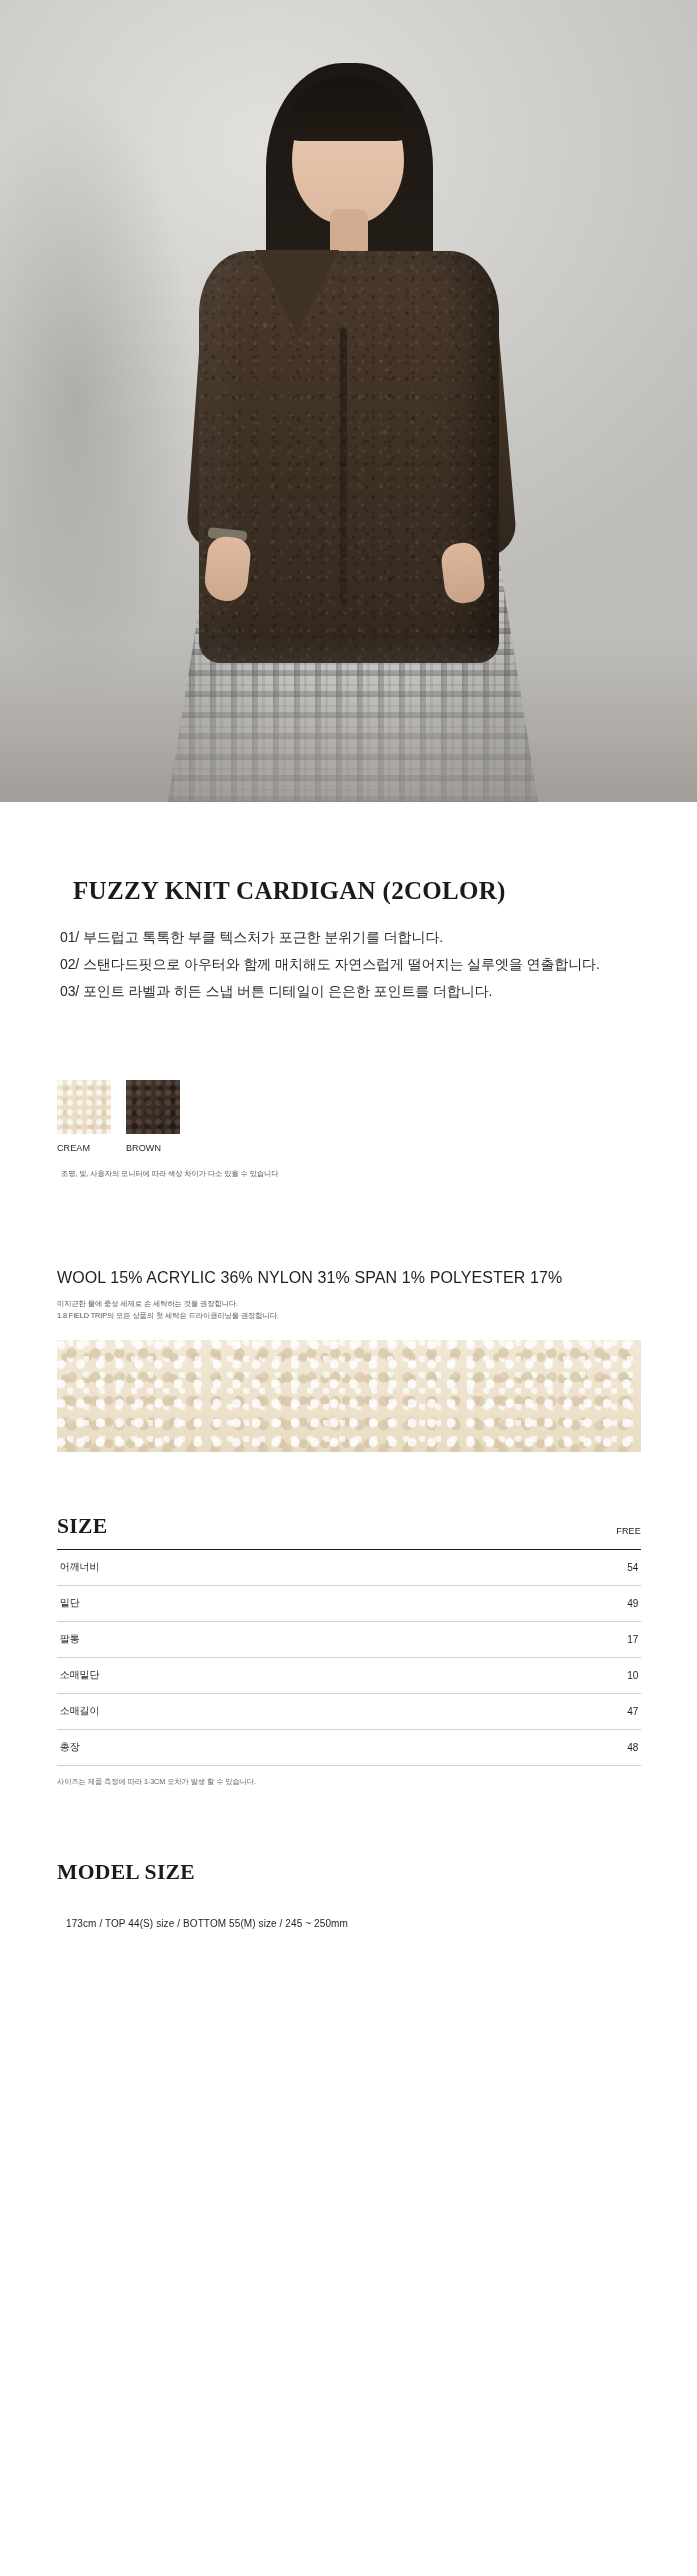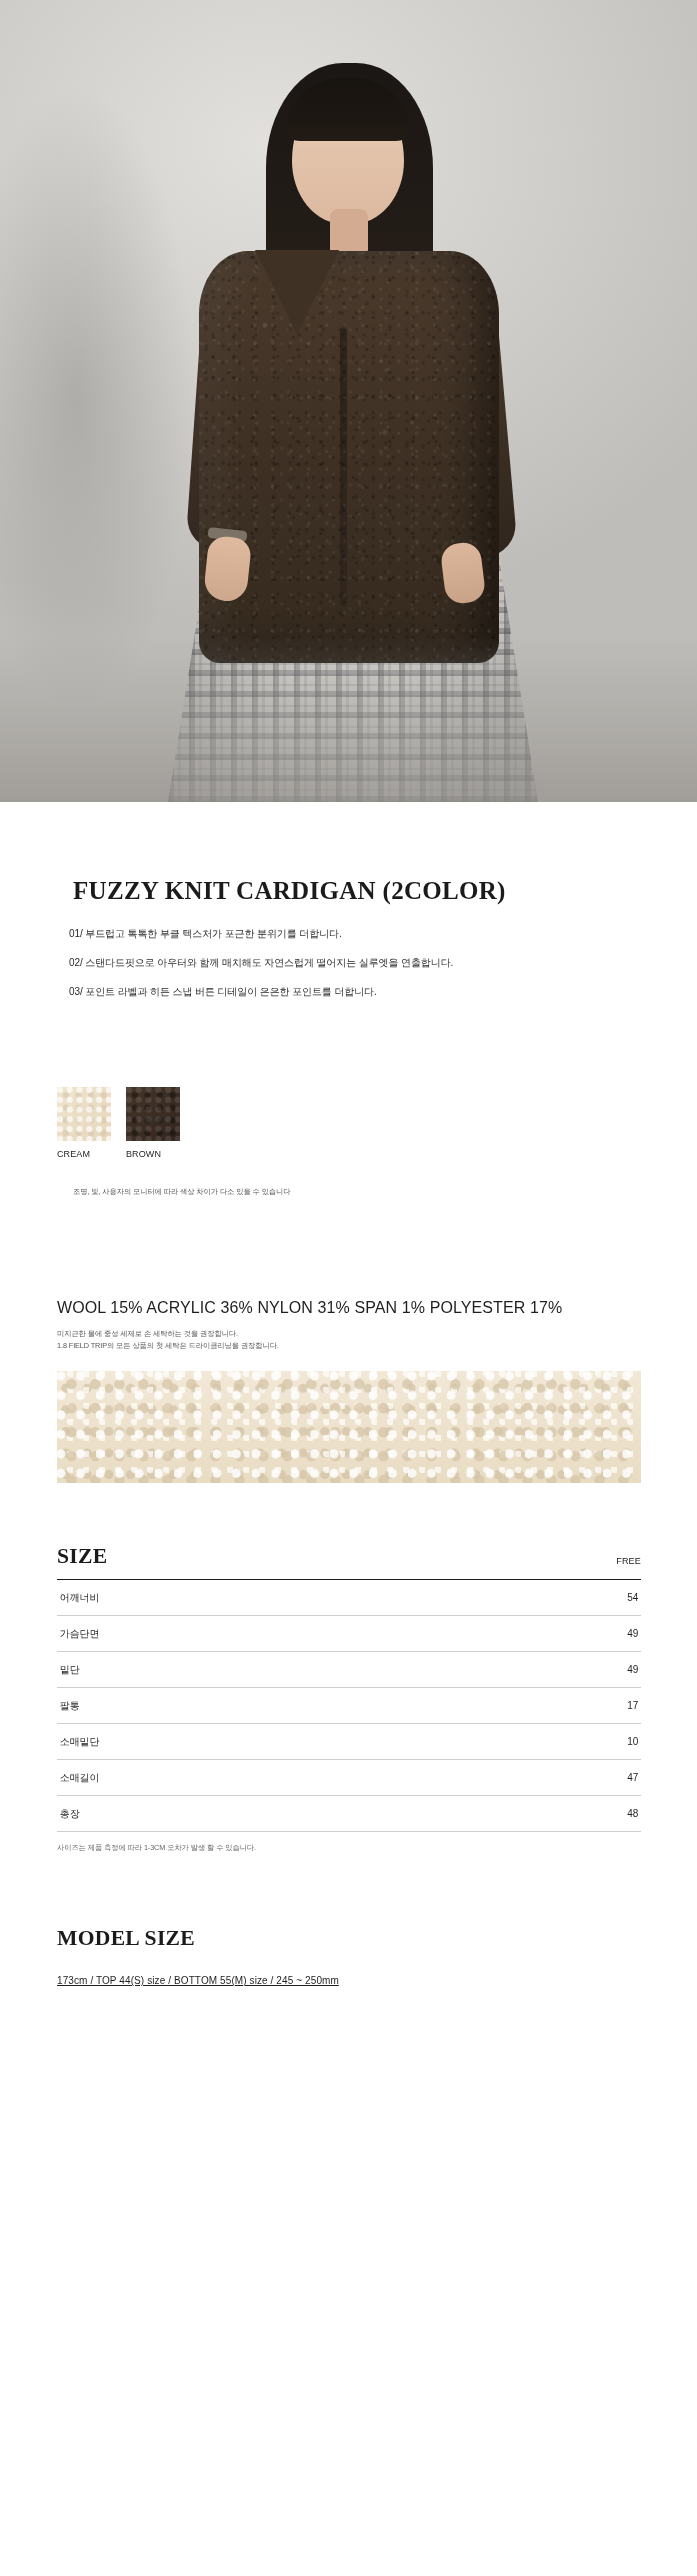--- a/index.html
+++ b/index.html
@@ -232,23 +232,23 @@
   h1.title {
     font-family: "Liberation Serif", serif;
     font-size: 25px;
     font-weight: bold;
     letter-spacing: 0.3px;
     line-height: 1.28;
     margin: 0 0 18px 16px;
     color: #1b1b1b;
   }
   .desc-list p {
-    font-size: 10px;
+    font-size: 14px;
     line-height: 1.72;
-    margin: 12px;
+    margin: 3px;
     color: #2a2a2a;
     letter-spacing: -0.1px;
   }
 
   h2.section-head {
     font-family: "Liberation Serif", serif;
     font-size: 21.6px;
     font-weight: bold;
     letter-spacing: 0.3px;
     margin: 0;
@@ -291,21 +291,21 @@
     margin-top: 8.4px;
     font-size: 9px;
     letter-spacing: 0.1px;
     color: #1f1f1f;
   }
   .note-small {
     font-size: 7.3px;
     color: #555;
     letter-spacing: -0.1px;
     line-height: 1.6;
-    margin: 16px;
+    margin: 4px;
   }
 
   
   .fabric-line {
     font-size: 16px;
     letter-spacing: 0.1px;
     color: #1f1f1f;
     margin: 0;
   }
   .fabric-care p {
@@ -363,22 +363,21 @@
     margin-top: 11px;
     font-size: 7.3px;
     color: #666;
     letter-spacing: -0.1px;
   }
 
   .model-size-text {
     font-size: 10px;
     color: #1f1f1f;
     letter-spacing: 0.1px;
-    margin: 0;
-    text-decoration: underline;
+    margin: 9px;
   }
   .bottom-gap { height: 84px; }
 </style>
 </head>
 <body>
 
 <div class="page">
 
   <div class="hero">
     <div class="hero-bg"></div>
@@ -453,24 +452,20 @@
       <div class="size-head-unit">FREE</div>
     </div>
 
     <table class="size-table">
       <tbody>
         <tr>
           <td>어깨너비</td>
           <td class="val">54</td>
         </tr>
         <tr>
-          <td>가슴단면</td>
-          <td class="val">49</td>
-        </tr>
-        <tr>
           <td>밑단</td>
           <td class="val">49</td>
         </tr>
         <tr>
           <td>팔통</td>
           <td class="val">17</td>
         </tr>
         <tr>
           <td>소매밑단</td>
           <td class="val">10</td>

